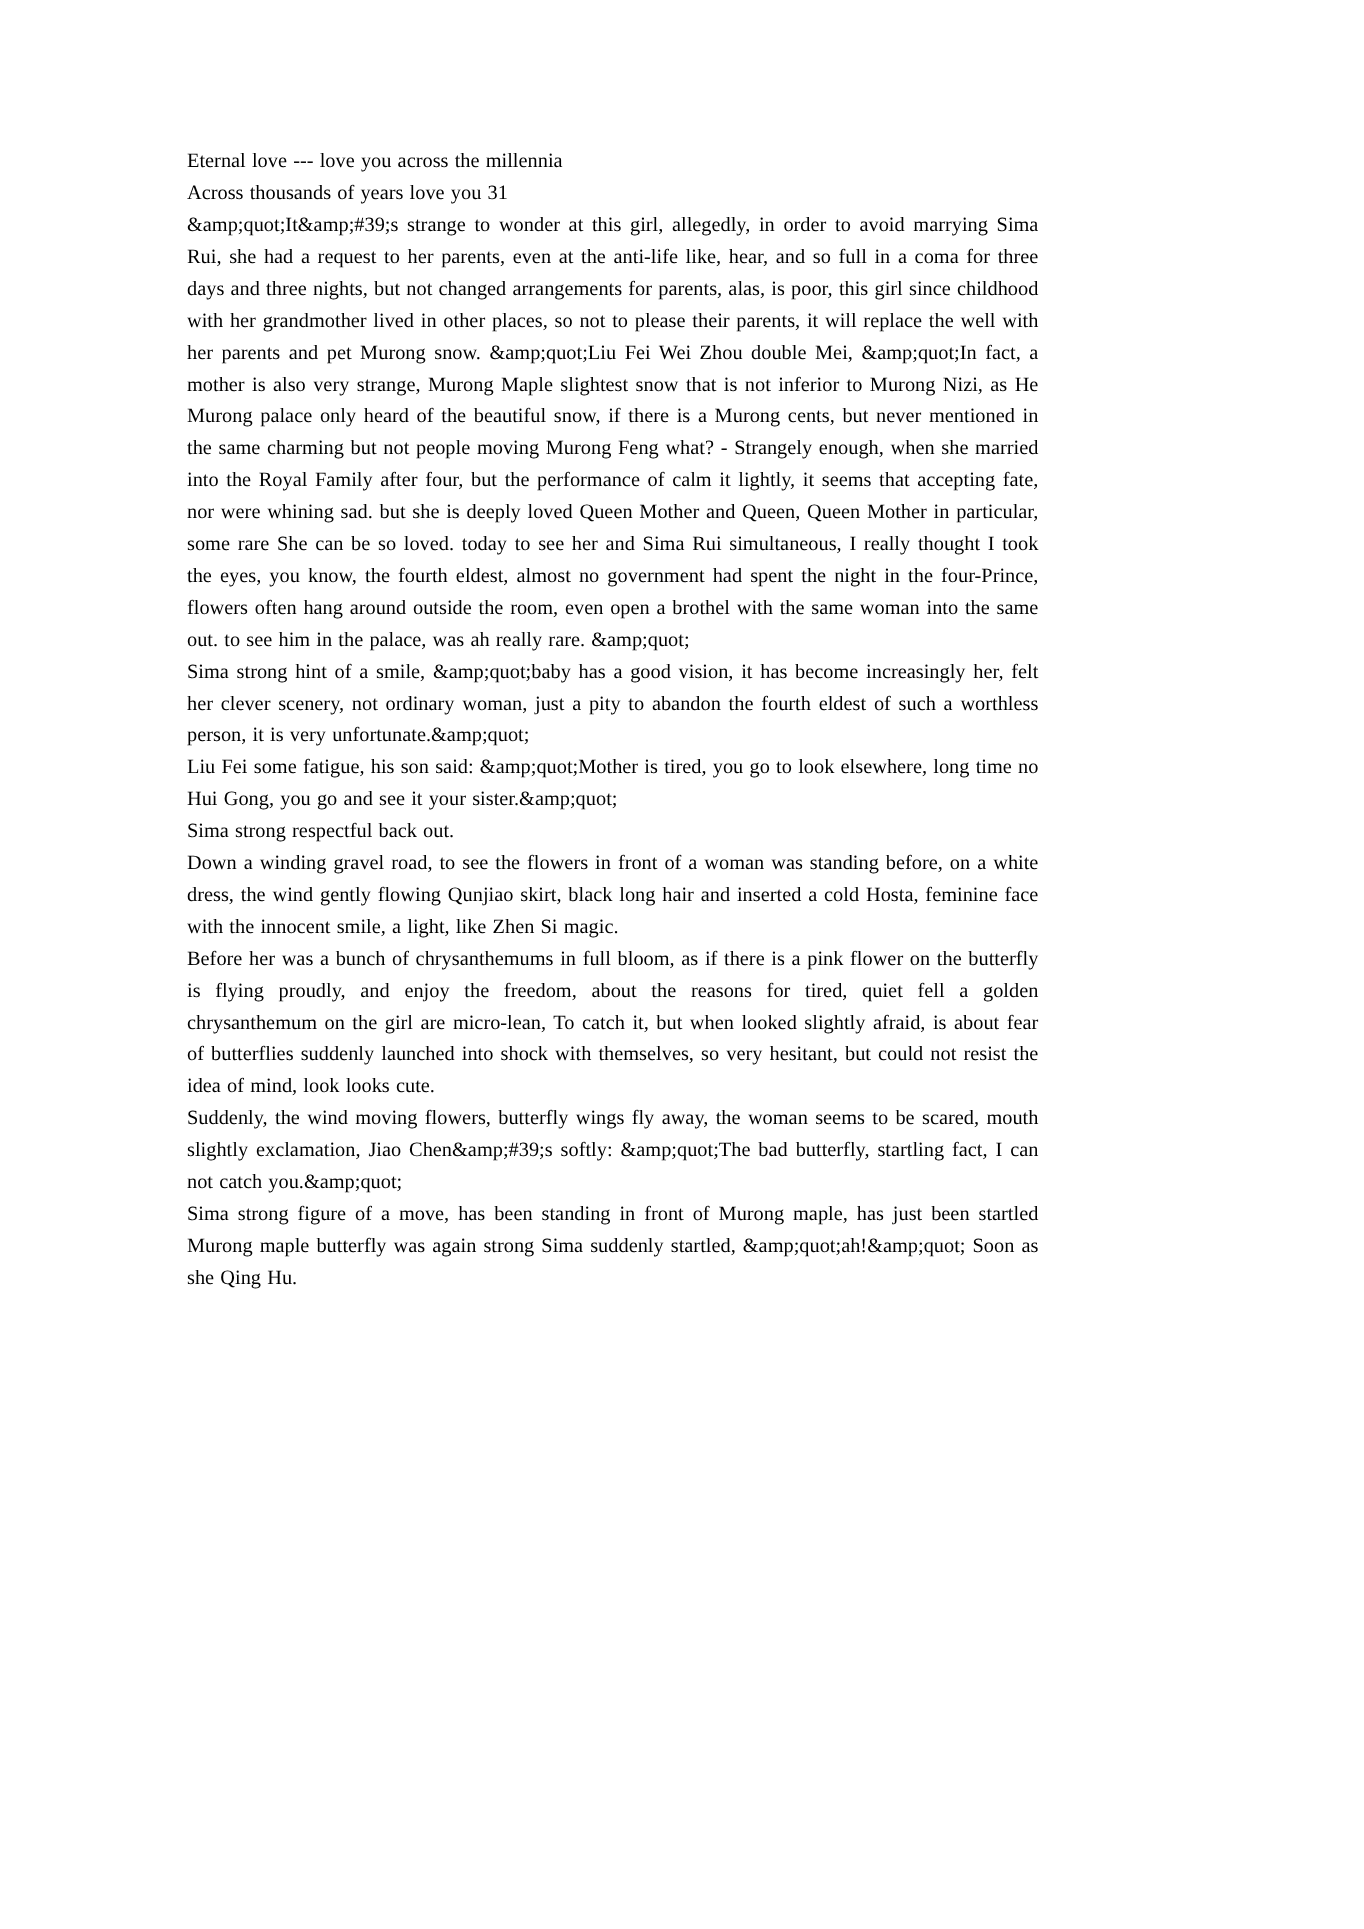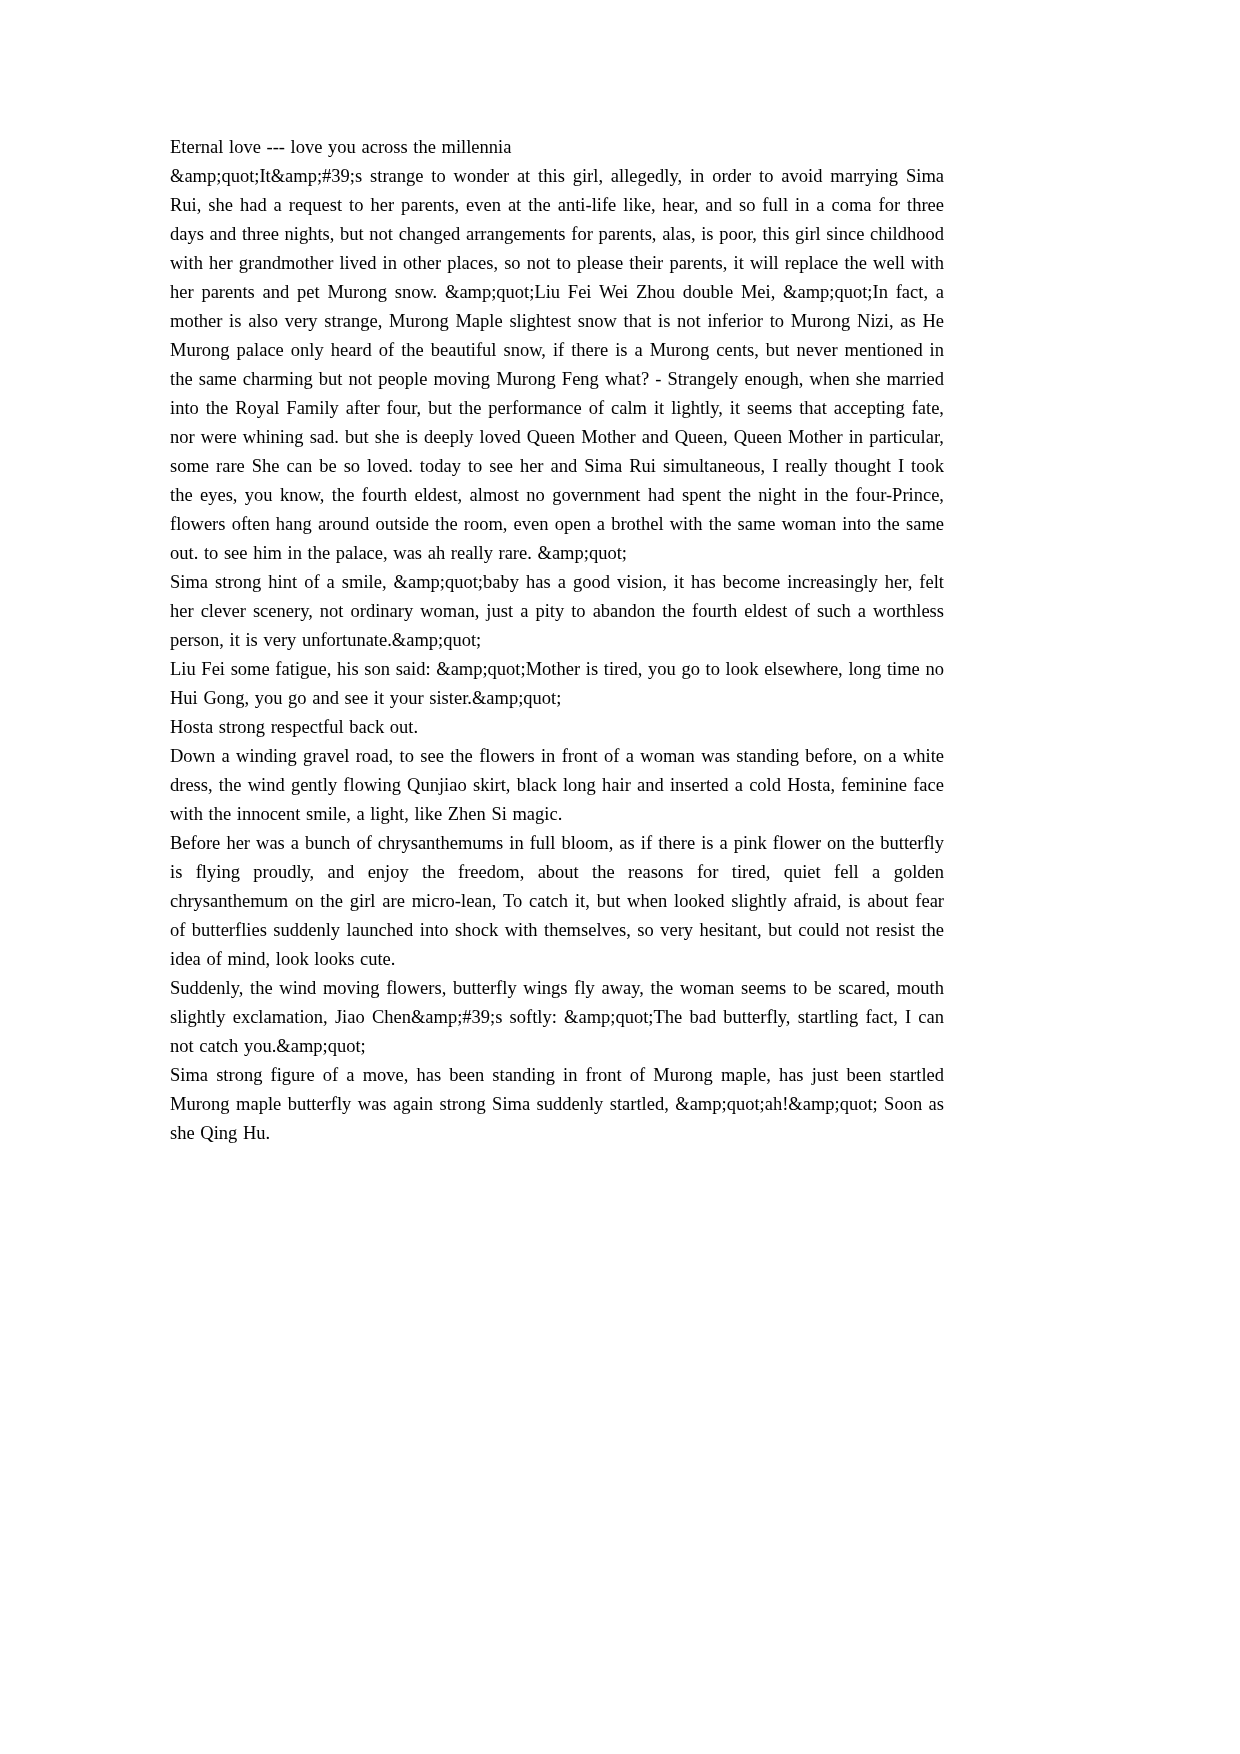--- a/index.html
+++ b/index.html
@@ -28,21 +28,22 @@
     text-align: justify;
     text-justify: inter-word;
     word-spacing: 1px;
   }
 </style>
 </head>
 <body>
 
 <div class="page">
   <p>Eternal love --- love you across the millennia</p>
+  <p>Across thousands of years love you 31</p>
   <p>&amp;amp;quot;It&amp;amp;#39;s strange to wonder at this girl, allegedly, in order to avoid marrying Sima Rui, she had a request to her parents, even at the anti-life like, hear, and so full in a coma for three days and three nights, but not changed arrangements for parents, alas, is poor, this girl since childhood with her grandmother lived in other places, so not to please their parents, it will replace the well with her parents and pet Murong snow. &amp;amp;quot;Liu Fei Wei Zhou double Mei, &amp;amp;quot;In fact, a mother is also very strange, Murong Maple slightest snow that is not inferior to Murong Nizi, as He Murong palace only heard of the beautiful snow, if there is a Murong cents, but never mentioned in the same charming but not people moving Murong Feng what? - Strangely enough, when she married into the Royal Family after four, but the performance of calm it lightly, it seems that accepting fate, nor were whining sad. but she is deeply loved Queen Mother and Queen, Queen Mother in particular, some rare She can be so loved. today to see her and Sima Rui simultaneous, I really thought I took the eyes, you know, the fourth eldest, almost no government had spent the night in the four-Prince, flowers often hang around outside the room, even open a brothel with the same woman into the same out. to see him in the palace, was ah really rare. &amp;amp;quot;</p>
   <p>Sima strong hint of a smile, &amp;amp;quot;baby has a good vision, it has become increasingly her, felt her clever scenery, not ordinary woman, just a pity to abandon the fourth eldest of such a worthless person, it is very unfortunate.&amp;amp;quot;</p>
   <p>Liu Fei some fatigue, his son said: &amp;amp;quot;Mother is tired, you go to look elsewhere, long time no Hui Gong, you go and see it your sister.&amp;amp;quot;</p>
-  <p>Hosta strong respectful back out.</p>
+  <p>Sima strong respectful back out.</p>
   <p>Down a winding gravel road, to see the flowers in front of a woman was standing before, on a white dress, the wind gently flowing Qunjiao skirt, black long hair and inserted a cold Hosta, feminine face with the innocent smile, a light, like Zhen Si magic.</p>
   <p>Before her was a bunch of chrysanthemums in full bloom, as if there is a pink flower on the butterfly is flying proudly, and enjoy the freedom, about the reasons for tired, quiet fell a golden chrysanthemum on the girl are micro-lean, To catch it, but when looked slightly afraid, is about fear of butterflies suddenly launched into shock with themselves, so very hesitant, but could not resist the idea of mind, look looks cute.</p>
   <p>Suddenly, the wind moving flowers, butterfly wings fly away, the woman seems to be scared, mouth slightly exclamation, Jiao Chen&amp;amp;#39;s softly: &amp;amp;quot;The bad butterfly, startling fact, I can not catch you.&amp;amp;quot;</p>
   <p>Sima strong figure of a move, has been standing in front of Murong maple, has just been startled Murong maple butterfly was again strong Sima suddenly startled, &amp;amp;quot;ah!&amp;amp;quot; Soon as she Qing Hu.</p>
 </div>
 
 </body></html>

